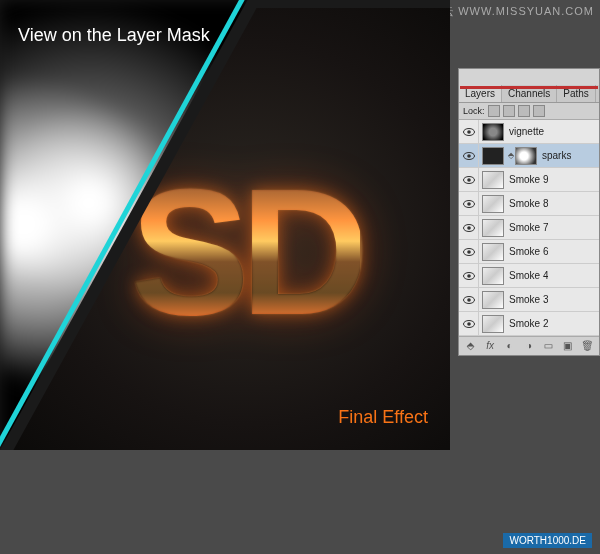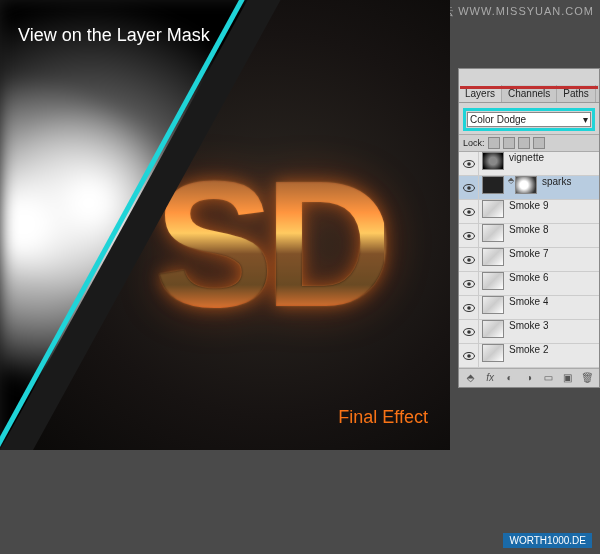--- a/index.html
+++ b/index.html
@@ -22,25 +22,24 @@
     left: 0; top: 0;
     width: 100%; height: 100%;
     background: radial-gradient(circle at 20% 45%, #fff 15px, #ccc 40px, #555 100px, #000 200px),
                 radial-gradient(circle at 5% 50%, #fff 20px, #999 60px, #000 150px);
     background-blend-mode: screen;
     clip-path: polygon(0 0, 55% 0, 0 100%);
     filter: blur(8px);
   }
   .effect-side {
     position: absolute;
-    left: 0; top: 0;
+    left: 0; top: 8px;
     width: 100%; height: 100%;
     background: radial-gradient(ellipse at 55% 50%, #2a2520 10%, #171312 60%, #0a0908 100%);
     clip-path: polygon(57% 0, 100% 0, 100% 100%, 2% 100%);
-    margin-left: 24px;
   }
   .psd-text {
     position: absolute;
     left: 130px; top: 140px;
     font-size: 180px;
     font-weight: 900;
     font-family: Arial Black, sans-serif;
     letter-spacing: -10px;
     background: linear-gradient(180deg, #3a2818 0%, #8a4020 20%, #ff8030 35%, #ffcc60 45%, #4a2010 55%, #2a1508 70%, #ff6020 85%, #ffaa40 95%);
     -webkit-background-clip: text;
@@ -153,20 +152,21 @@
     border: 1px solid #888;
     display: inline-block;
   }
   .layer-list {
     background: #e8e8e8;
     max-height: 280px;
     overflow: hidden;
   }
   .layer-row {
     display: flex;
+    align-items: center;
     border-bottom: 1px solid #ccc;
     background: #e8e8e8;
     height: 24px;
   }
   .layer-row.selected {
     background: #b8cce0;
   }
   .eye {
     width: 20px;
     text-align: center;
@@ -242,30 +242,20 @@
   </svg>
   <div class="label-top">View on the Layer Mask</div>
   <div class="label-bottom">Final Effect</div>
 </div>
 
 <div class="panel">
   <div class="panel-tabs">
     <div class="panel-tab active">Layers</div>
     <div class="panel-tab">Channels</div>
     <div class="panel-tab">Paths</div>
-  </div>
-  <div class="panel-controls">
-    <div class="highlight-box">
-      <div class="blend-row">
-        <div class="blend-select">
-          <span>Color Dodge</span>
-          <span style="float:right">▾</span>
-        </div>
-      </div>
-    </div>
   </div>
   <div class="lock-row">
     <span>Lock:</span>
     <span class="lock-icon"></span>
     <span class="lock-icon"></span>
     <span class="lock-icon"></span>
     <span class="lock-icon"></span>
   </div>
   <div class="layer-list" id="layer-list">
       <div class="layer-row">

